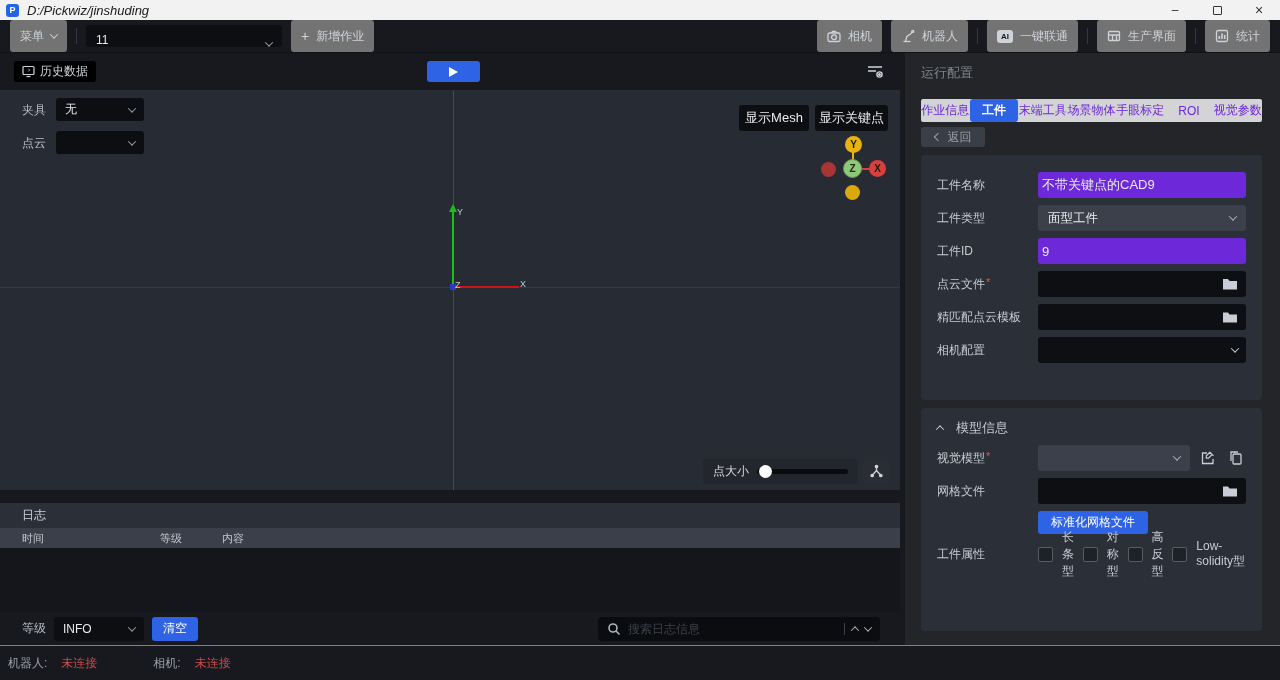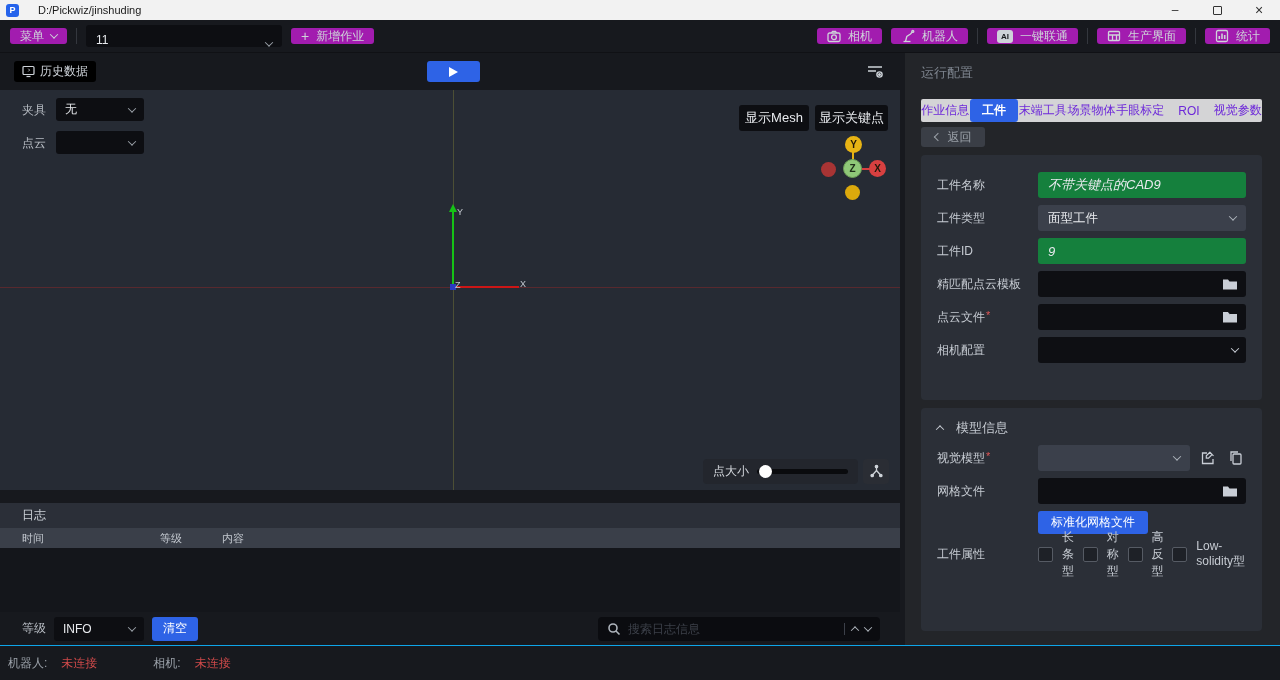--- a/index.html
+++ b/index.html
@@ -2,28 +2,28 @@
 <html><head>
 <meta charset="utf-8">
 <style>
   * { margin:0; padding:0; box-sizing:border-box; font-family:"Liberation Sans","DejaVu Sans",sans-serif; }
   html,body { width:1280px; height:680px; background:#17191e; overflow:hidden; }
   .app { position:relative; width:1280px; height:680px; background:#17191e; color:#ced3d9; }
 
   
   .titlebar { position:absolute; top:0; left:0; right:0; height:20px; background:#f2f2f2; display:flex; align-items:center; }
   .logo { width:13px; height:13px; margin-left:6px; background:#2563eb; border-radius:3px; color:#fff; font-size:9px; font-weight:bold; display:flex; align-items:center; justify-content:center; }
-  .title-text { margin-left:19px; font-size:11px; color:#1a1a1a; }
+  .title-text { margin-left:8px; font-size:13px; color:#1a1a1a;font-style:italic; }
   .win-controls { margin-left:auto; display:flex; height:100%; }
   .win-btn { width:42px; height:100%; display:flex; align-items:center; justify-content:center; color:#333; font-size:12px; }
   .max-glyph { width:9px; height:9px; border:1px solid #333; border-radius:1px; }
 
   
   .toolbar { position:absolute; top:20px; left:0; right:0; height:33px; background:#17191e; display:flex; align-items:center; padding:0 10px; gap:9px; border-bottom:1px solid #101115; }
-  .tb-btn { height:16px; background:#a21caf; border-radius:3px; padding:0 10px; display:flex; align-items:center; gap:7px; font-size:12px; color:#ced3d9; cursor:default; }
+  .tb-btn { height:32px; background:#737373; border-radius:3px; padding:0 10px; display:flex; align-items:center; gap:7px; font-size:12px; color:#ced3d9; cursor:default; }
   .vsep { width:1px; height:16px; background:#34373e; }
   .job-select { width:196px; height:22px; background:#0d0e12; border-radius:3px; display:flex; align-items:flex-end; padding:0 10px; font-size:12px; color:#e8eaee; }
   .job-select .chev { margin-left:auto; color:#9aa0a8; }
   .tb-right { margin-left:auto; display:flex; align-items:center; gap:9px; }
   .badge { width:16px; height:13px; background:#ced3d9; border-radius:3px; color:#17191e; font-size:8px; font-weight:bold; display:flex; align-items:center; justify-content:center; }
   svg.ic { display:block; }
 
   
   .chev { display:inline-block; width:6px; height:6px; border-right:1.5px solid currentColor; border-bottom:1.5px solid currentColor; }
   .chev.down { transform:rotate(45deg) translate(-1px,-1px); }
@@ -90,21 +90,21 @@
   .back-btn { position:absolute; left:16px; top:74px; width:64px; height:20px; background:#3a3e46; border-radius:3px; display:flex; align-items:center; justify-content:center; gap:7px; font-size:12px; color:#9aa0a8; }
   .card { position:absolute; left:16px; width:341px; background:#2b2f37; border-radius:4px; padding:10px 16px; overflow:hidden; }
   .card1 { top:102px; height:245px; }
   .card2 { top:355px; height:223px; }
   .card-head { display:flex; align-items:center; gap:13px; height:20px; font-size:13px; color:#c6cbd2; }
   .card-head .chev { color:#c6cbd2; }
   .frow { display:flex; align-items:center; margin-top:7px; min-height:26px; }
   .flabel { width:101px; flex-shrink:0; font-size:12px; color:#c6cbd2; position:relative; }
   .req { color:#e05555; font-size:11px; margin-left:1px; vertical-align:top; }
   .fctl { flex:1; display:flex; align-items:center; gap:8px; }
-  .inp { width:100%; height:26px; background:#15803d; border:none; outline:none; border-radius:3px; color:#e8eaee; font-size:13px; padding:0 10px;font-style:italic; }
+  .inp { width:100%; height:26px; background:#6d28d9; border:none; outline:none; border-radius:3px; color:#e8eaee; font-size:13px; padding:0 4px; }
   .darkbox { flex:1; height:26px; background:#0e0f13; border-radius:3px; display:flex; align-items:center; padding:0 8px; color:#e8eaee; font-size:13px; }
   .darkbox .ric { margin-left:auto; color:#c9ced6; }
   .lsel { flex:1; height:26px; background:#3b404b; border-radius:3px; display:flex; align-items:center; padding:0 10px; color:#e8eaee; font-size:12.5px;gap:44px; }
   .lsel .chev { margin-left:auto; color:#aeb4bc; }
   .icon-btn { width:20px; height:20px; display:flex; align-items:center; justify-content:center; color:#c9ced6; flex-shrink:0; }
   .norm-btn { height:23px; padding:0 13px; background:#2e63e6; border:none; border-radius:3px; color:#fff; font-size:12px; display:flex; align-items:center; }
   .cb-row { display:flex; align-items:center; gap:9px; height:26px; }
   .cb-box { width:15px; height:15px; background:#1e2127; border:1px solid #565b64; border-radius:2px; flex-shrink:0; }
   .cb-lbl { font-size:12px; color:#c6cbd2; }
 
@@ -323,38 +323,38 @@
             </div>
           </div>
         </div>
         <div class="frow">
           <span class="flabel">工件ID</span>
           <div class="fctl">
               <input class="inp" value="9" style="">
             </div>
         </div>
         <div class="frow">
-          <span class="flabel">精匹配点云模板</span>
-          <div class="fctl">
-            <div class="darkbox">
-              <span></span>
-              <svg class="ic ric" width="16" height="14" viewBox="0 0 16 14" fill="#c9ced6">
-                  <path d="M1 2.5h5l1.5 2H15v8H1z"></path>
-                </svg>
-            </div>
-          </div>
-        </div>
-        <div class="frow">
           <span class="flabel"><span>点云文件</span><span class="req">*</span></span>
           <div class="fctl">
             <div class="darkbox">
               <span></span>
               <svg class="ic ric" width="16" height="14" viewBox="0 0 16 14" fill="#c9ced6">
                   <path d="M1 2.5h5l1.5 2H15v8H1z"></path>
                   <path d="M1 2.5h5l1.5 2H15" fill="none" stroke="#c9ced6" stroke-width="1"></path>
+                </svg>
+            </div>
+          </div>
+        </div>
+        <div class="frow">
+          <span class="flabel">精匹配点云模板</span>
+          <div class="fctl">
+            <div class="darkbox">
+              <span></span>
+              <svg class="ic ric" width="16" height="14" viewBox="0 0 16 14" fill="#c9ced6">
+                  <path d="M1 2.5h5l1.5 2H15v8H1z"></path>
                 </svg>
             </div>
           </div>
         </div>
         <div class="frow">
           <span class="flabel">相机配置</span>
           <div class="fctl">
             <div class="darkbox">
               <span></span>
               <span class="chev down ric" style="margin-left:auto"></span>

